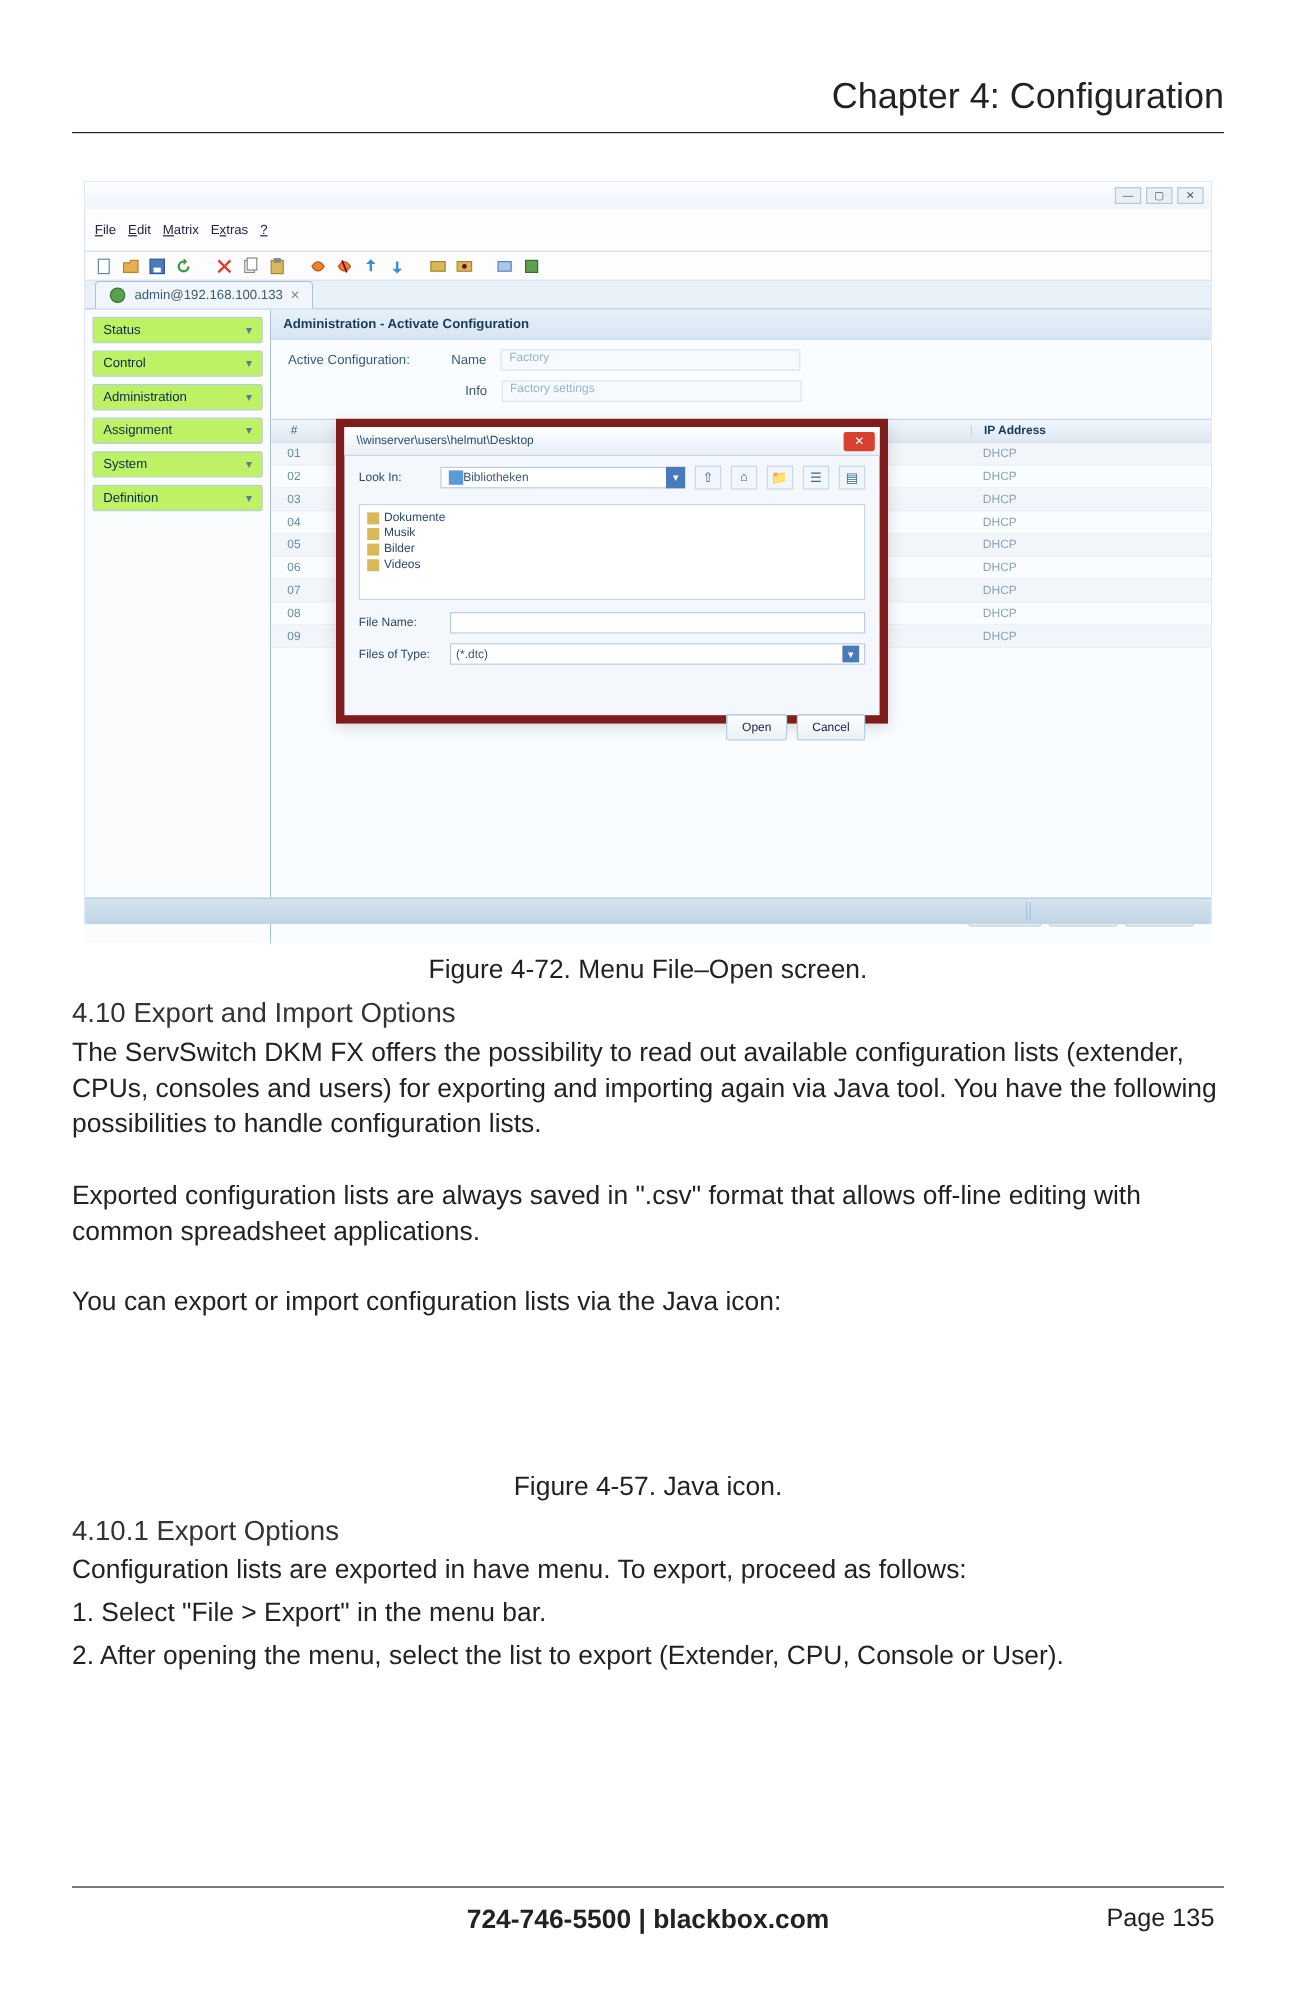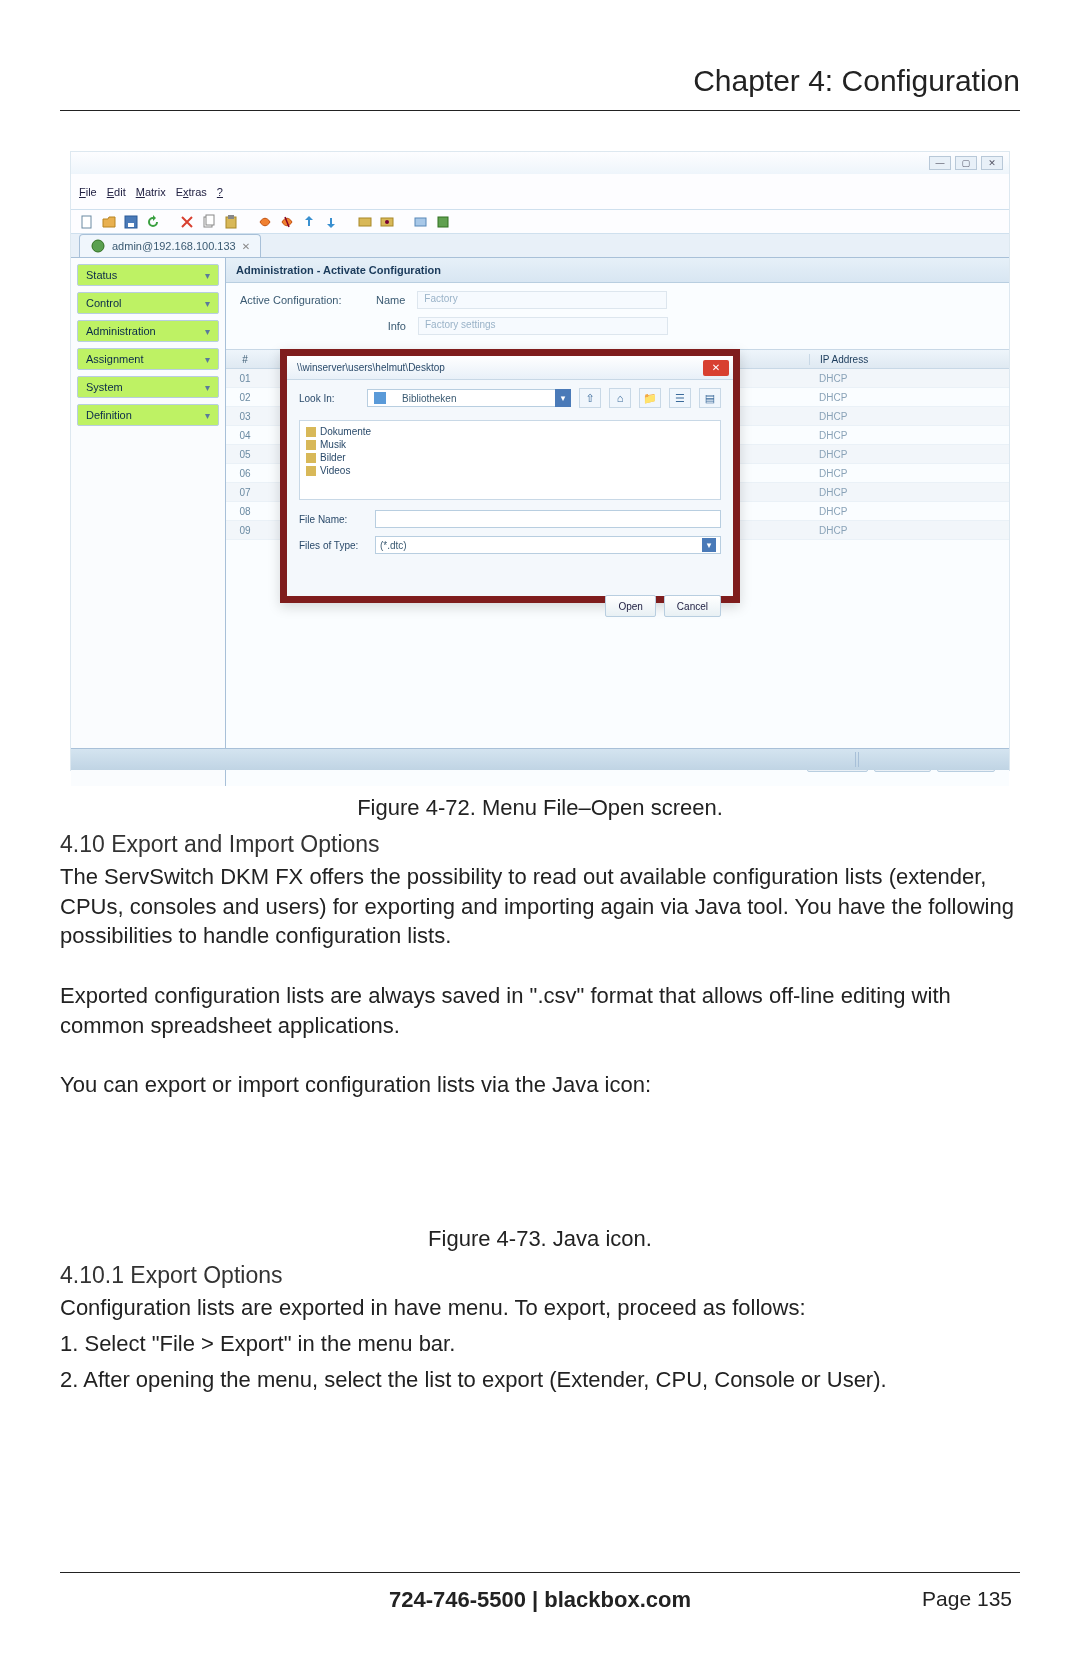--- a/index.html
+++ b/index.html
@@ -26,32 +26,32 @@
   .main-header { background:linear-gradient(#e6f0f8,#d8e6f2); border-bottom:1px solid #b8cee0; padding:6px 10px; font-weight:600; color:#1a3a5a; font-size:11px; }
   .cfg-row { padding:8px 14px; display:flex; gap:16px; align-items:center; font-size:11px; color:#3a5a72; }
   .cfg-label { width:120px; }
   .cfg-kv { display:flex; gap:12px; align-items:center; }
   .cfg-field { width:250px; height:18px; border:1px solid #dde6ee; background:#f6fafe; padding:1px 6px; font-size:10px; color:#9ab3c8; }
   .grid-zone { position:relative; height:320px; margin:6px 0 0 0; }
   .back-table { position:absolute; top:0; left:0; right:0; }
   .bt-head { display:flex; background:linear-gradient(#eef5fb,#dfe9f2); border-top:1px solid #c8d8e6; border-bottom:1px solid #c8d8e6; height:20px; align-items:center; font-size:10px; }
   .bt-col1 { width:38px; text-align:center; }
   .bt-col2 { flex:1; }
-  .bt-col3 { width:200px; padding-left:10px; border-left:1px solid #c8d8e6; color:#1a3a5a; font-weight:400; }
+  .bt-col3 { width:200px; padding-left:10px; border-left:1px solid #c8d8e6; color:#1a3a5a; font-weight:700; }
   .bt-row { display:flex; height:19px; align-items:center; font-size:10px; border-bottom:1px solid #eaf1f7; }
   .bt-row:nth-child(even){ background:#f2f6fa; }
   .bt-cell1 { width:38px; text-align:center; color:#6a8aa2; }
   .bt-cell2 { flex:1; }
   .bt-cell3 { width:200px; padding-left:10px; color:#8aa3b8; }
   .file-dialog { position:absolute; top:0px; left:54px; width:460px; height:254px; background:#f4f8fc; border:7px solid #7f1d1d; box-shadow:0 4px 12px rgba(0,0,0,0.15); }
   .fd-title { height:24px; background:linear-gradient(#ffffff,#e8f0f8); display:flex; justify-content:space-between; align-items:center; padding:0 4px 0 10px; font-size:10px; color:#2a4a6a; border-bottom:1px solid #c8d8e6; }
   .fd-close { width:26px; height:16px; background:#d84030; display:flex; align-items:center; justify-content:center; color:#fff; font-size:10px; border-radius:2px; }
   .fd-row { display:flex; align-items:center; gap:8px; padding:8px 12px; font-size:10px; }
   .fd-row label { width:60px; color:#2a4a6a; }
-  .fd-combo { flex:1; height:18px; border:1px solid #b8cee0; background:#fff; display:flex; align-items:center; padding:0 6px; gap:16px; font-size:10px; }
+  .fd-combo { flex:1; height:18px; border:1px solid #b8cee0; background:#fff; display:flex; align-items:center; padding:0 6px; gap:0; font-size:10px; }
   .fd-ico { width:12px; height:12px; background:#5a9ad8; display:inline-block; }
   .fd-combo-arrow { width:16px; height:18px; background:#4a7ab8; display:flex; align-items:center; justify-content:center; color:#fff; font-size:9px; margin-left:-1px; }
   .fd-toolbtn { width:22px; height:20px; border:1px solid #c8d8e6; background:#f0f6fc; display:flex; align-items:center; justify-content:center; font-size:11px; color:#3a6a9a; }
   .fd-list { margin:4px 12px 6px 12px; height:80px; background:#fff; border:1px solid #c8d8e6; padding:4px 6px; font-size:10px; color:#2a4a6a; }
   .fd-item { display:flex; gap:4px; align-items:center; padding:1px 0; }
   .fd-folder { width:10px; height:10px; background:#d8b858; display:inline-block; }
   .fd-field-row { display:flex; align-items:center; gap:8px; padding:4px 12px; font-size:10px; }
   .fd-field-row label { width:68px; color:#2a4a6a; }
   .fd-input { flex:1; height:18px; border:1px solid #b8cee0; background:#fff; padding:0 4px; font-size:10px; }
   .fd-select { flex:1; height:18px; border:1px solid #b8cee0; background:#fff; display:flex; justify-content:space-between; align-items:center; padding:0 4px; font-size:10px; }
@@ -356,21 +356,21 @@
   </div>
 
   <div class="caption">Figure 4-72. Menu File–Open screen.</div>
   <div class="section-h">4.10 Export and Import Options</div>
   <div class="body-p">The ServSwitch DKM FX offers the possibility to read out available configuration lists (extender, CPUs, consoles and users) for exporting and importing again via Java tool. You have the following possibilities to handle configuration lists.</div>
   <div class="gap"></div>
   <div class="body-p">Exported configuration lists are always saved in ".csv" format that allows off-line editing with common spreadsheet applications.</div>
   <div class="gap"></div>
   <div class="body-p">You can export or import configuration lists via the Java icon:</div>
   <div style="height:110px"></div>
-  <div class="caption">Figure 4-73. Java icon.</div>
+  <div class="caption">Figure 4-57. Java icon.</div>
   <div class="section-h">4.10.1 Export Options</div>
   <div class="body-p">Configuration lists are exported in have menu. To export, proceed as follows:</div>
   <div class="list-item">1. Select "File &gt; Export" in the menu bar.</div>
   <div class="list-item" style="padding-left:0;">2. After opening the menu, select the list to export (Extender, CPU, Console or User).</div>
 
   <div class="page-footer">
     <div class="phone-site">724-746-5500   |   blackbox.com</div>
     <div class="pn">Page 135</div>
   </div>
 </div>

